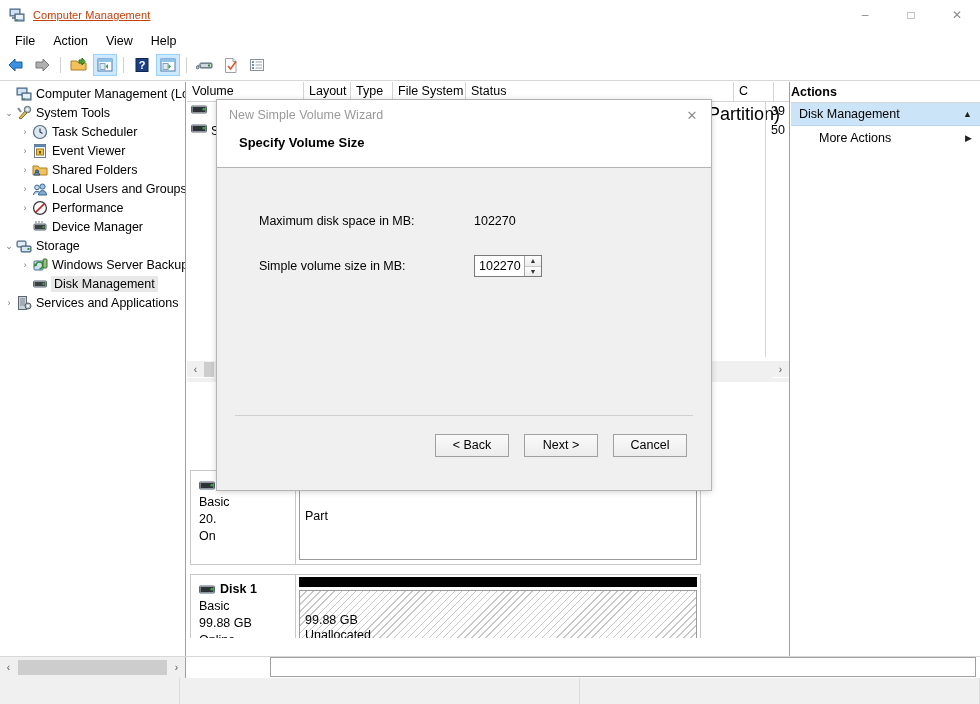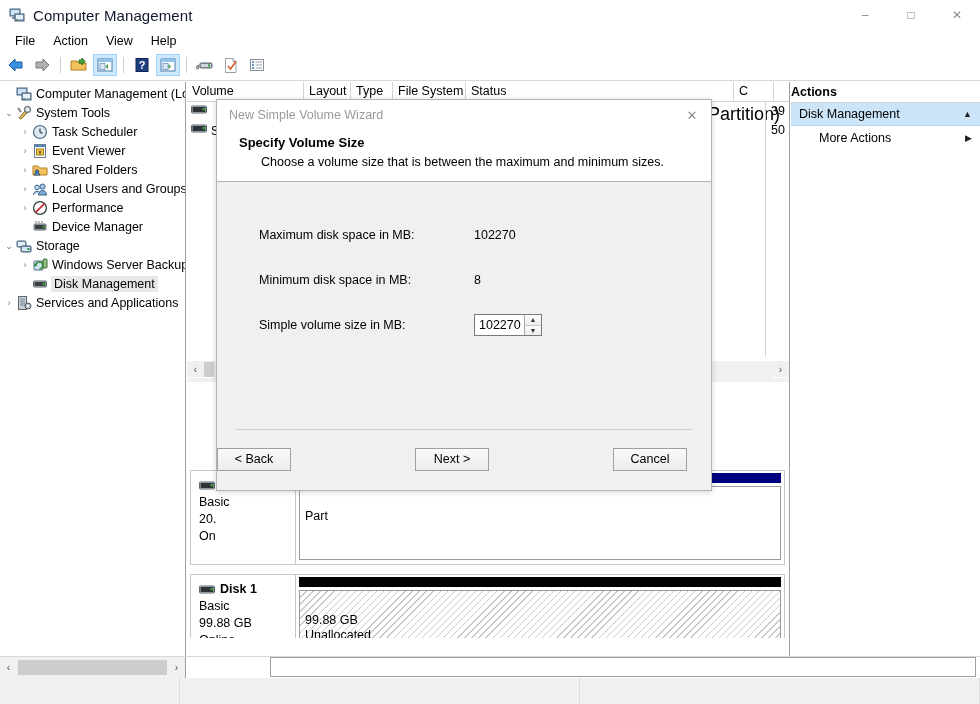--- a/index.html
+++ b/index.html
@@ -23,21 +23,21 @@
   .titlebar {
     position: absolute; left: 0; top: 0; width: 980px; height: 30px;
     background: #ffffff;
     display: flex; align-items: center;
   }
   .titlebar .appicon {
     width: 16px; height: 16px; margin-left: 9px; margin-right: 8px;
     position: relative; flex: none;
   }
   .titlebar .title {
-    font-size: 15px; color: #0f172a; letter-spacing: .1px;
+    font-size: 11px; color: #c2410c; letter-spacing: .1px; text-decoration: underline;
   }
   .wincontrols { position: absolute; right: 0; top: 0; height: 30px; display: flex; }
   .wincontrols div {
     width: 46px; height: 30px; display: flex; align-items: center; justify-content: center;
     color: #8a8a8a; font-size: 12px;
   }
 
   
   .menubar {
     position: absolute; left: 0; top: 30px; width: 980px; height: 22px;
@@ -118,21 +118,21 @@
   .splitter {
     position: absolute; left: 0; top: 296px; width: 603px; height: 6px; background: #f0f0f0;
   }
 
   
   .graph-view {
     position: absolute; left: 0; top: 300px; width: 603px; height: 256px;
     background: #ffffff; overflow: hidden;
   }
   .disk-block {
-    position: absolute; left: 3px; width: 595px; height: 95px;
+    position: absolute; left: 3px; width: 511px; height: 95px;
     border: 1px solid #c8c8c8; background: #ffffff; display: flex;
   }
   .disk-info {
     width: 105px; height: 93px; border-right: 1px solid #c8c8c8;
     padding: 6px 0 0 8px; font-size: 12.5px; line-height: 17px; background: #fff;
   }
   .disk-info .dtitle { font-weight: bold; display: flex; align-items: center; gap: 5px; }
   .diskicon { width: 16px; height: 10px; position: relative; flex: none; }
   .part-area { flex: 1; padding: 2px 3px 3px 3px; position: relative; }
   .part-cap { height: 10px; background: #000000; }
@@ -238,21 +238,21 @@
   }
   .spin-btns { width: 17px; display: flex; flex-direction: column; border-left: 1px solid #a8a8a8; }
   .spin-btns div {
     flex: 1; background: linear-gradient(#fdfdfd, #ececec); display:flex;
     align-items:center; justify-content:center; font-size: 7px; color: #333;
   }
   .spin-btns div:first-child { border-bottom: 1px solid #c8c8c8; }
   .wz-sep { position: absolute; left: 18px; right: 18px; bottom: 0; height: 1px; background: #d0d0d0; }
   .wz-footer {
     height: 58px; background: #f0f0f0; display: flex; align-items: center;
-    justify-content: space-between; padding-right: 24px; gap: 5px;
+    justify-content: flex-end; padding-right: 24px; gap: 15px;
   }
   .wzbtn {
     width: 74px; height: 23px; background: linear-gradient(#fafafa, #ececec);
     border: 1px solid #a0a0a0; font-family: "Liberation Sans", sans-serif;
     font-size: 12.5px; color: #000; display:flex; align-items:center; justify-content:center;
   }
 
   
   .svgico { display: block; }
 </style>
@@ -634,33 +634,28 @@
     </div>
   </div>
 
   <div class="wizard">
     <div class="wz-title">
       <span class="t">New Simple Volume Wizard</span>
       <div class="wz-close">✕</div>
     </div>
     <div class="wz-head">
       <div class="h1">Specify Volume Size</div>
-      <div class="h2">Choose a volume size that is between the maximum and minimum sizes.</div>
     </div>
     <div class="wz-body">
 
       <div class="frow">
         <span class="flabel">Maximum disk space in MB:</span>
         <span class="fvalue">102270</span>
       </div>
 
-      <div class="frow">
-        <span class="flabel">Minimum disk space in MB:</span>
-        <span class="fvalue">8</span>
-      </div>
 
       <div class="frow">
         <span class="flabel">Simple volume size in MB:</span>
         <span class="spinbox">
           <input type="text" value="102270" style="">
           <span class="spin-btns">
             <div>▲</div>
             <div>▼</div>
           </span>
         </span>

